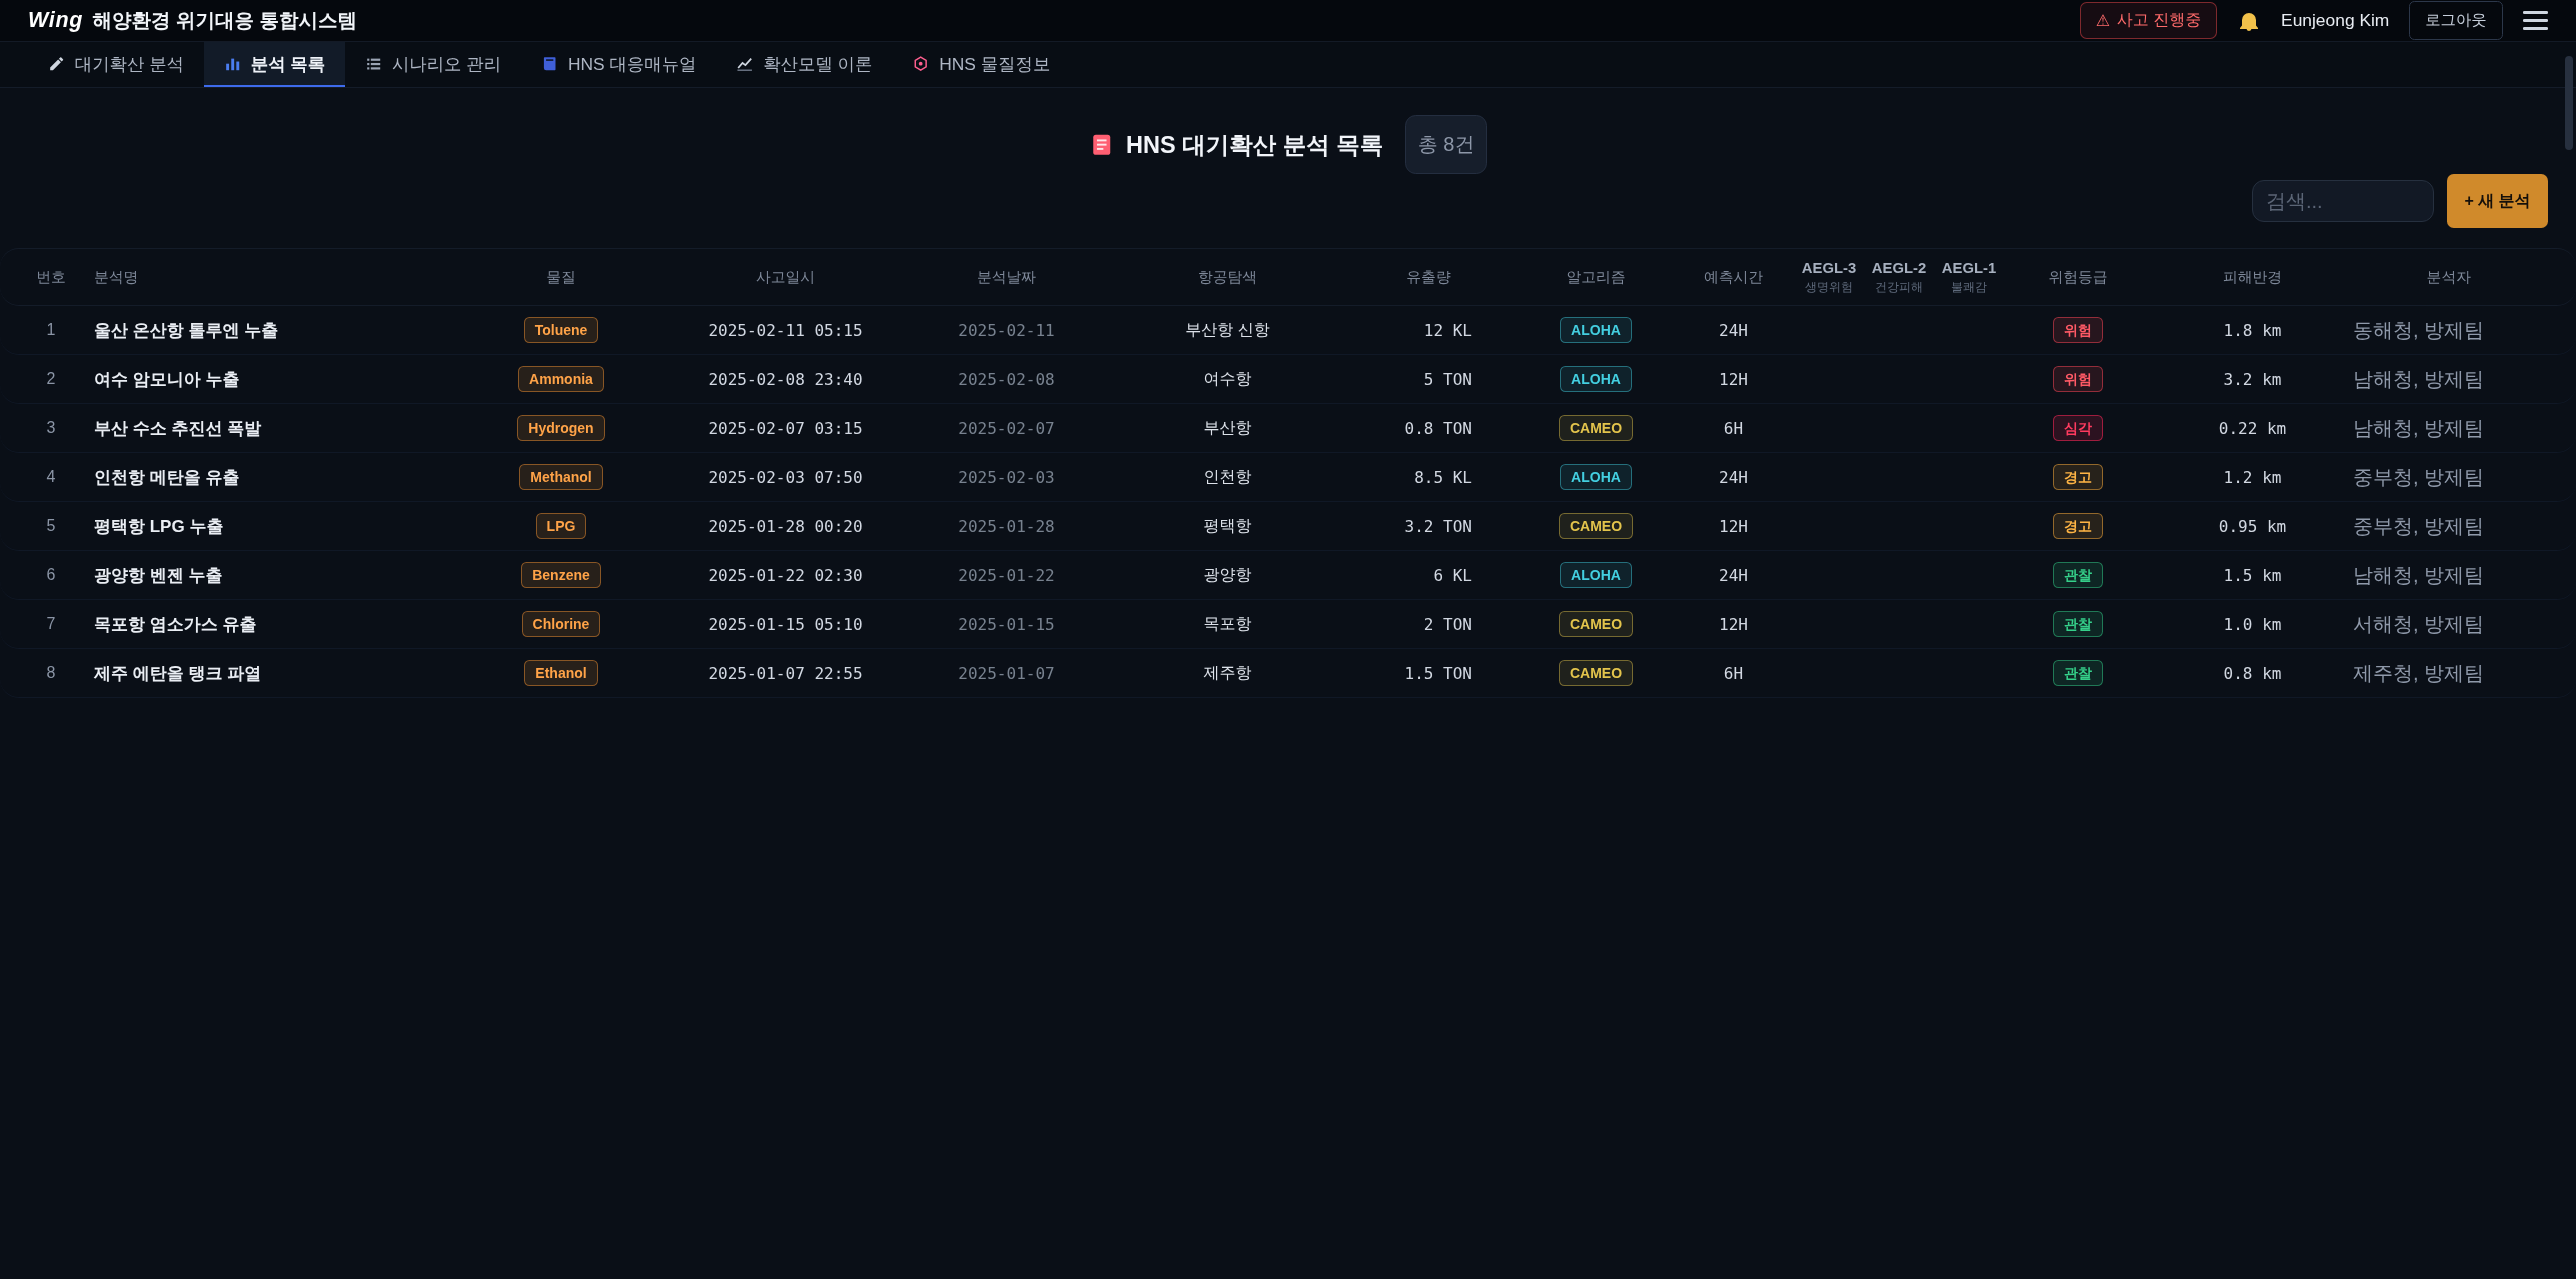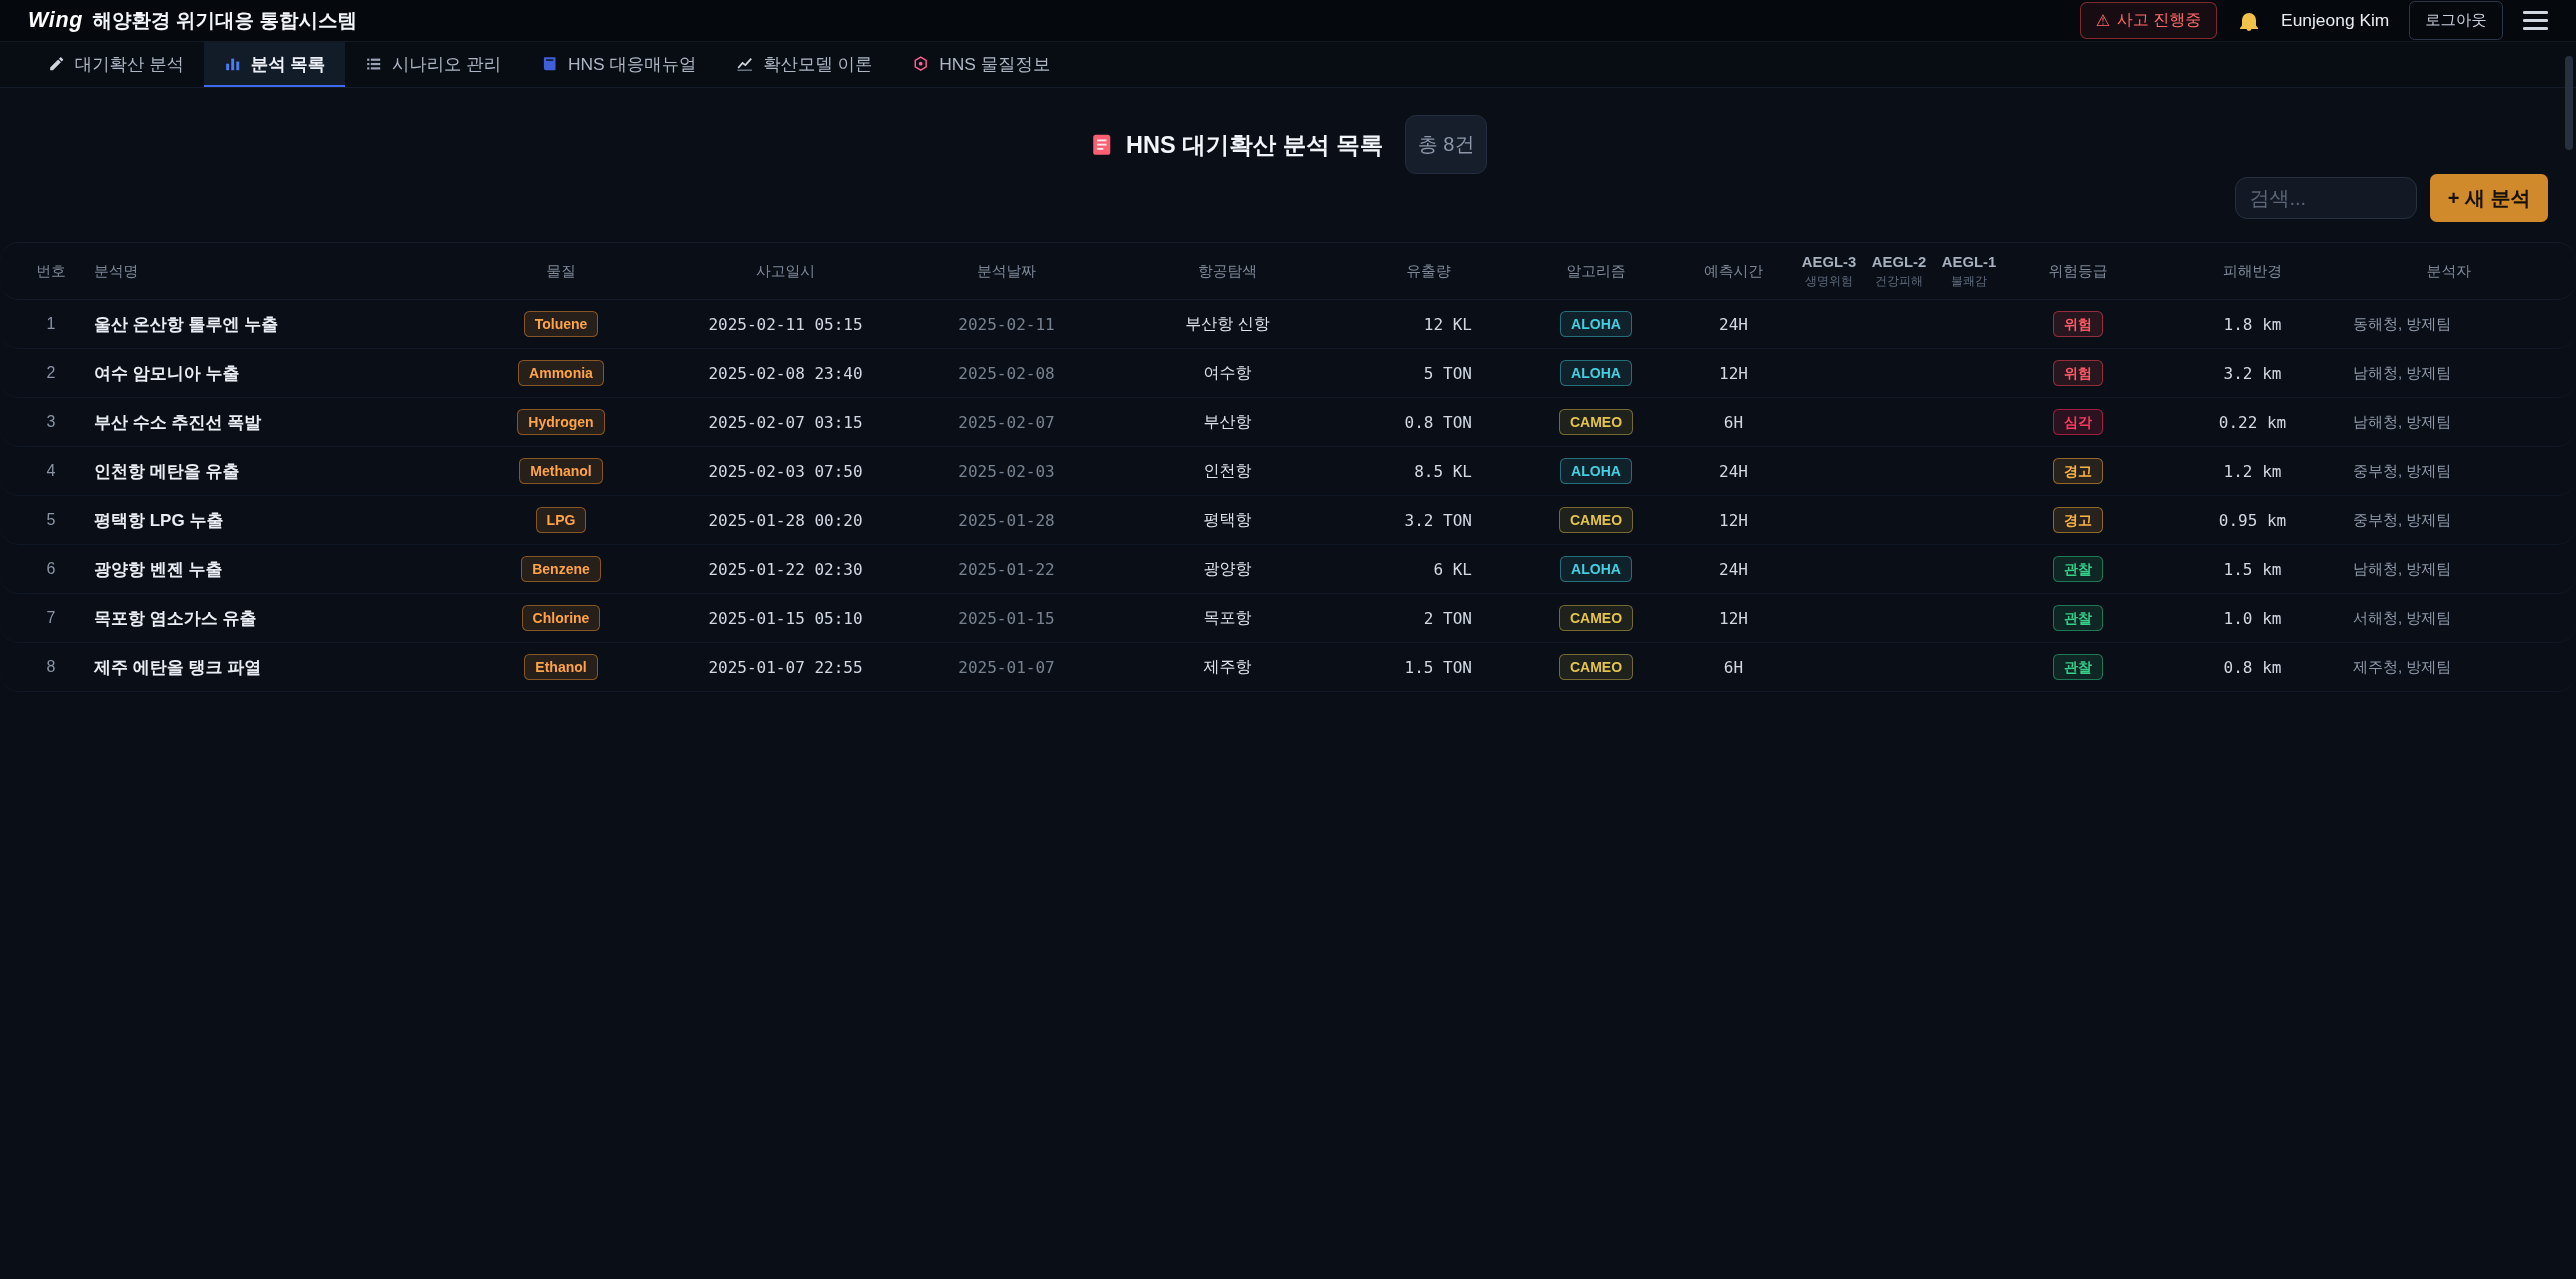--- a/index.html
+++ b/index.html
@@ -58,22 +58,22 @@
     padding:15px 12px; border-radius:10.7px; margin-left:9.4px; white-space:nowrap;
   }
   .head-right { margin-left:auto; display:flex; align-items:center; gap:13.4px; }
   .search-input {
     width:182px; height:42px; background:#121925; border:0.7px solid #26303f;
     border-radius:12px; color:#dfe4ec; font-size:20px; padding:0 13.4px;
     font-family:inherit; outline:none;
   }
   .search-input::placeholder { color:#5b6576; }
   .new-btn {
-    height:48px; padding:0 17.4px; background:#d08a2b; color:#15100a; font-weight:800;
-    font-size:20px; border:none; border-radius:6.7px; cursor:pointer; font-family:inherit;
+    height:54px; padding:0 17.4px; background:#d08a2b; color:#15100a; font-weight:800;
+    font-size:16px; border:none; border-radius:6.7px; cursor:pointer; font-family:inherit;
     white-space:nowrap;
   }
   
   .tablewrap { width:100%; }
   .thead-row, .trow {
     display:grid;
     grid-template-columns:40px 376px 228px 221px 221px 221px 181px 154px 121px 70px 70px 70px 148px 201px minmax(0,1fr);
     align-items:center; padding:0 31px;border-radius:19px;
   }
   .thead-row {
@@ -102,21 +102,21 @@
   .b-algo.aloha { color:#43cfe0; background:rgba(67,207,224,.10); border:0.7px solid rgba(67,207,224,.45); }
   .b-algo.cameo { color:#e3c44c; background:rgba(227,196,76,.10); border:0.7px solid rgba(227,196,76,.45); }
   .b-risk.danger  { color:#ff5a66; background:rgba(255,70,85,.12); border:0.7px solid rgba(255,70,85,.5); }
   .b-risk.severe  { color:#ff3b5f; background:rgba(255,40,90,.14); border:0.7px solid rgba(255,40,90,.55); }
   .b-risk.warning { color:#ffb545; background:rgba(255,175,60,.12); border:0.7px solid rgba(255,175,60,.5); }
   .b-risk.watch   { color:#35d08a; background:rgba(50,205,135,.12); border:0.7px solid rgba(50,205,135,.5); }
   .dot { width:22px; height:22px; border-radius:50%; margin:0 auto; }
   .dot-aegl3 { background:radial-gradient(circle at 35% 30%, #ff6b5e, #d92f2f); box-shadow:0 0 10.7px rgba(230,60,60,.45); }
   .dot-aegl2 { background:radial-gradient(circle at 35% 30%, #ffb35c, #e07b12); box-shadow:0 0 10.7px rgba(240,140,30,.4); }
   .dot-aegl1 { background:radial-gradient(circle at 35% 30%, #f2d44c, #d3a81b); box-shadow:0 0 10.7px rgba(220,180,40,.4); }
-  .c-analyst { text-align:left; padding-right:74px; color:#8f99aa; font-size:15px; white-space:nowrap; }
+  .c-analyst { text-align:left; padding-right:74px; color:#8f99aa; font-size:20px; white-space:nowrap; }
   .scroll-thumb { position:absolute; top:56px; right:2.7px; width:8px; height:94px; background:#27303f; border-radius:4px; }
   .warn-glyph { font-size:16px; line-height:1; }
 </style>
 </head>
 <body>
 
 <header class="topbar">
   <div class="brand">
     <span class="logo-text">Wing</span>
     <span class="brand-title">해양환경 위기대응 통합시스템</span>

